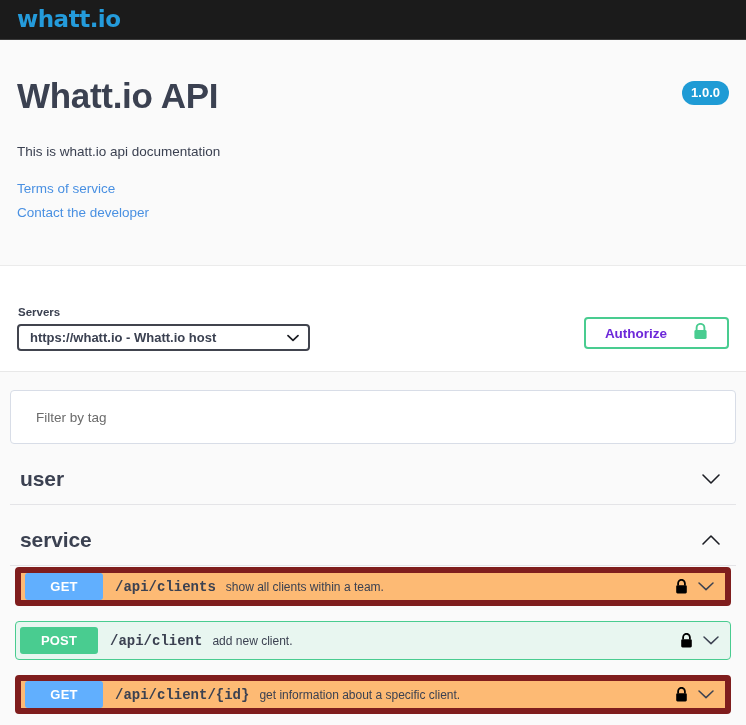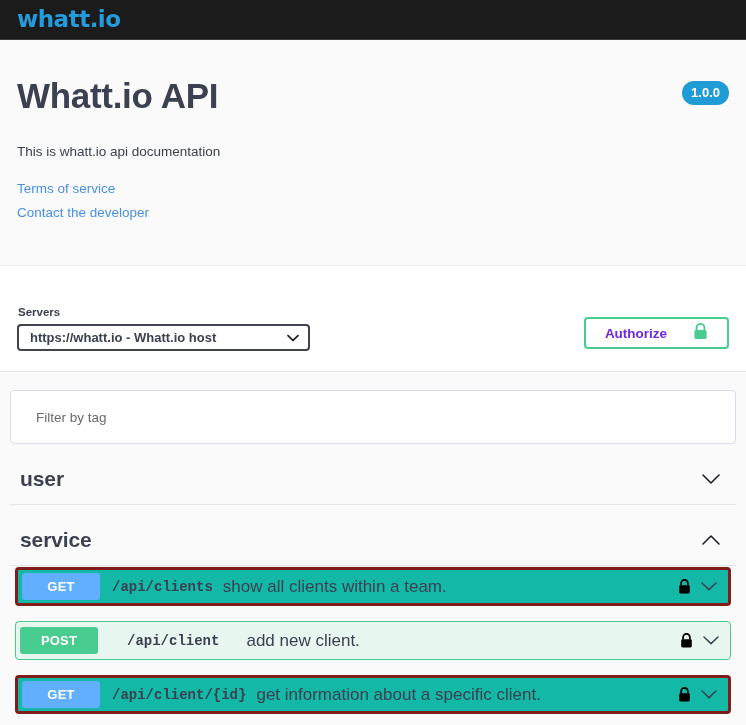--- a/index.html
+++ b/index.html
@@ -182,22 +182,22 @@
   .operations { padding-top: 1px; }
   .opblock {
     display: flex;
     align-items: center;
     border-radius: 4px;
     margin: 0 5px 15px 5px;
     height: 39px;
     padding: 0 8px 0 4px;
     cursor: pointer;
   }
-  .opblock.get  { background: #14b8a6; border: 3px solid #7f1d1d; }
-  .opblock.post { background: #e8f6f0; border: 1px solid #49cc90; gap: 17px; }
+  .opblock.get  { background: #fdba74; border: 6px solid #7f1d1d; }
+  .opblock.post { background: #e8f6f0; border: 1px solid #49cc90; }
   .op-method {
     width: 78px;
     min-width: 78px;
     height: 27px;
     border-radius: 3px;
     color: #ffffff;
     font-size: 13px;
     font-weight: 700;
     display: flex;
     align-items: center;
@@ -209,21 +209,21 @@
   .op-method.post { background: #49cc90; }
   .op-path {
     font-family: "Liberation Mono", monospace;
     font-size: 14px;
     font-weight: 700;
     color: #3b4151;
     padding: 0 0 0 12px;
     white-space: nowrap;
   }
   .op-summary {
-    font-size: 17px;
+    font-size: 12px;
     color: #3b4151;
     padding-left: 10px;
     flex: 1;
     white-space: nowrap;
     overflow: hidden;
   }
   .op-right {
     display: flex;
     align-items: center;
     gap: 9px;

